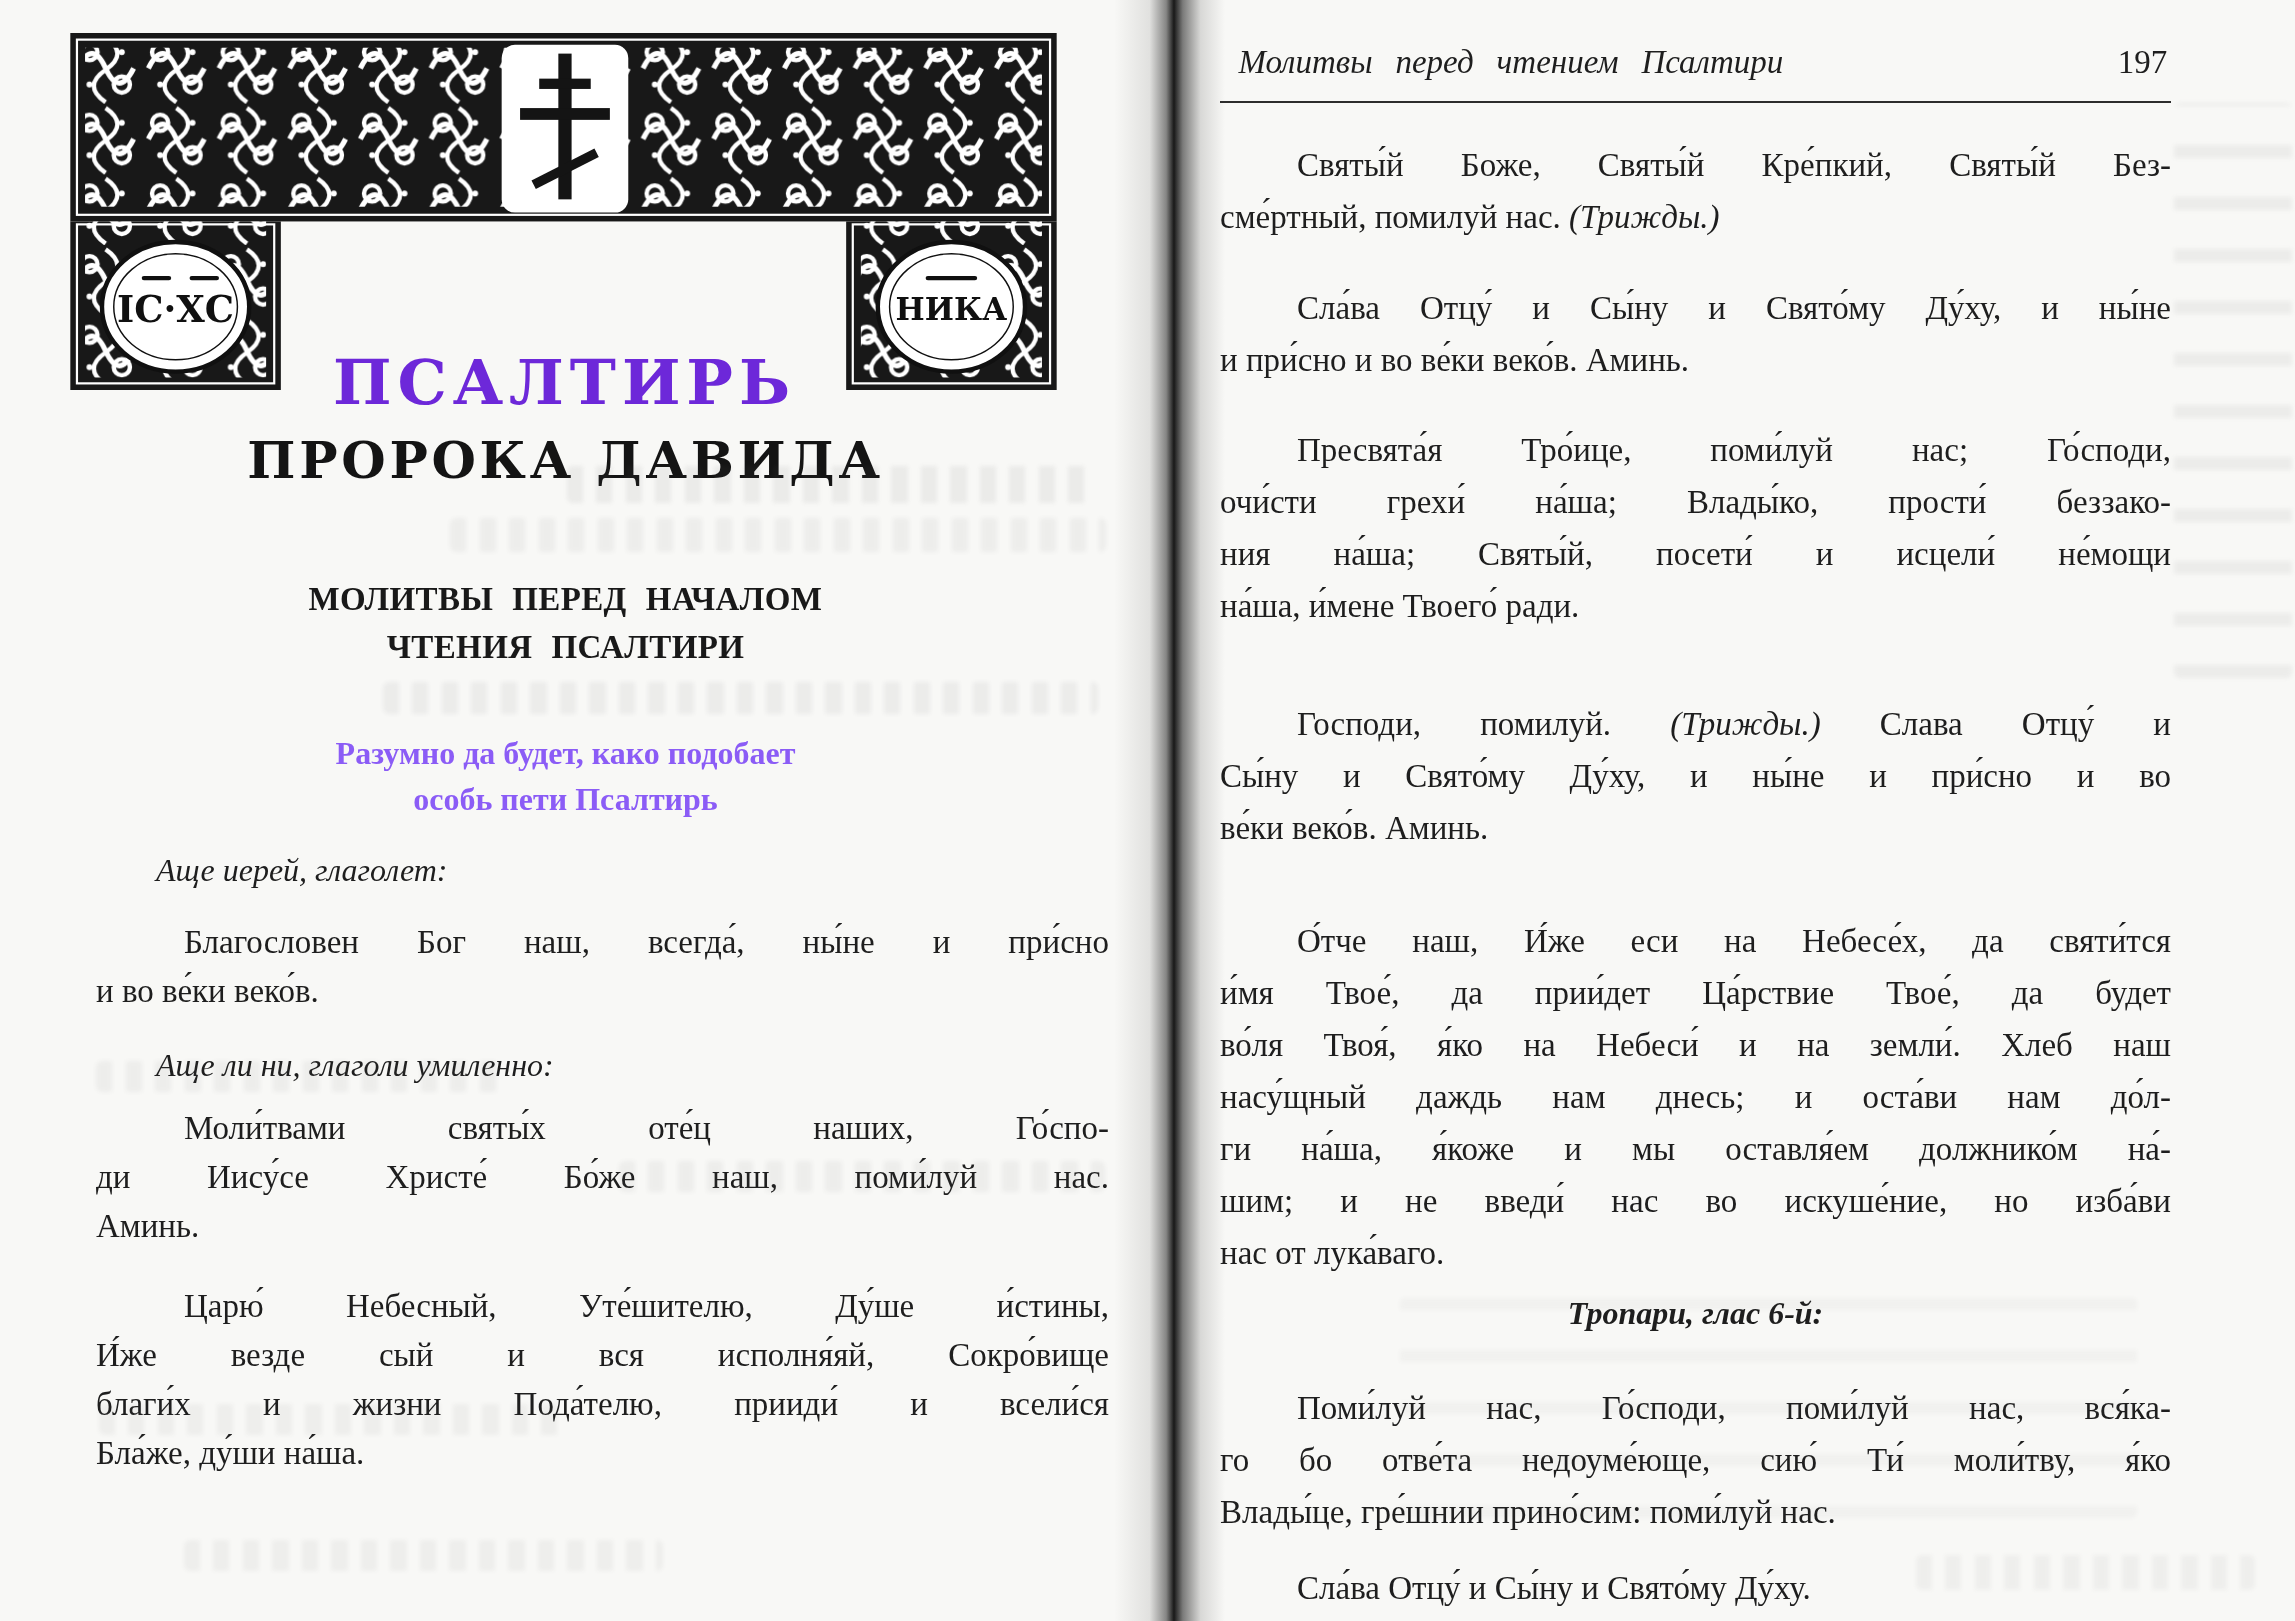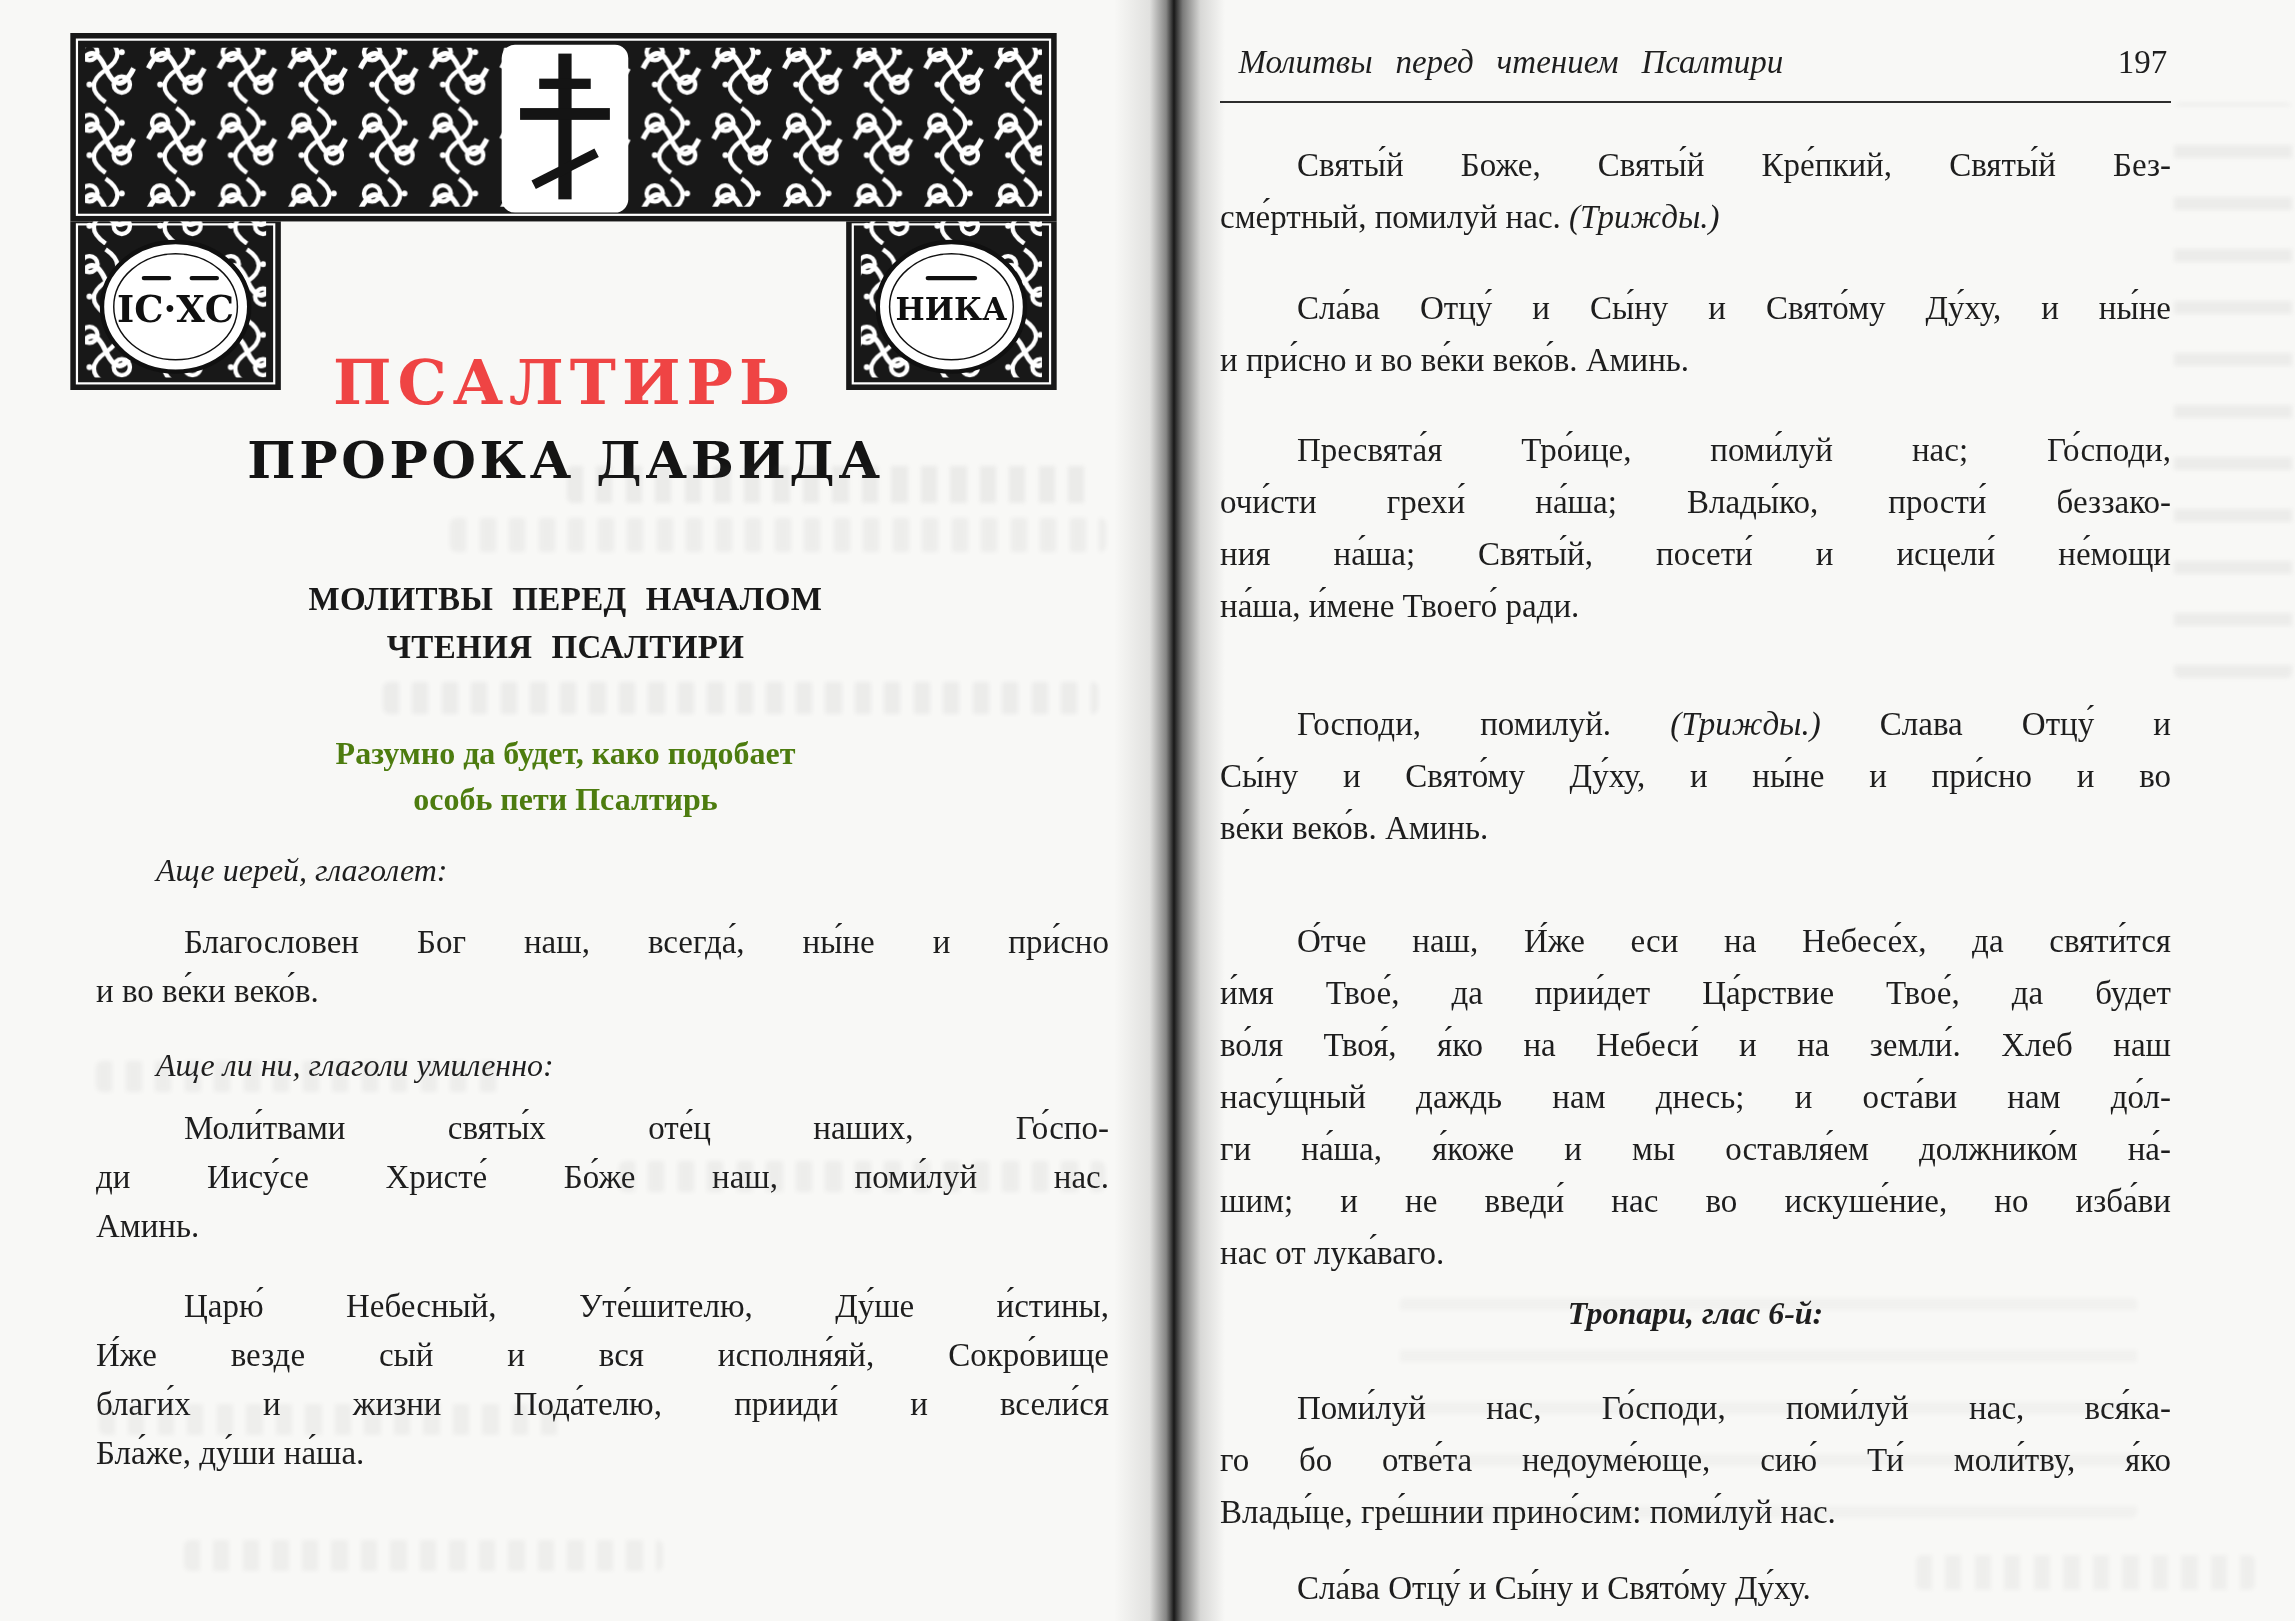--- a/index.html
+++ b/index.html
@@ -16,27 +16,27 @@
     background:linear-gradient(90deg,
       rgba(20,20,20,0) 0%, rgba(20,20,20,.10) 32%, rgba(20,20,20,.50) 47%,
       rgba(12,12,12,.95) 54%, rgba(20,20,20,.55) 62%, rgba(20,20,20,.14) 78%,
       rgba(20,20,20,0) 100%);
   }
   .abs{position:absolute;}
   .it{font-style:italic;}
   
   .title1{left:210px;top:346px;width:569px;text-align:center;
     font-family:"DejaVu Serif",serif;font-weight:bold;font-size:62px;
-    letter-spacing:5.9px;color:#ef4444;}
+    letter-spacing:5.9px;color:#6d28d9;}
   .title2{left:0;top:430px;width:991px;text-align:center;
     font-family:"DejaVu Serif",serif;font-weight:bold;font-size:51px;
     letter-spacing:3.7px;color:#141414;}
   .lhead{left:0;width:991px;text-align:center;font-weight:bold;font-size:33px;
     word-spacing:10.3px;letter-spacing:0.4px;color:#191919;}
-  .lsub{left:0;width:991px;text-align:center;font-weight:bold;font-size:32px;color:#4d7c0f;}
+  .lsub{left:0;width:991px;text-align:center;font-weight:bold;font-size:32px;color:#8b5cf6;}
   .ltext{left:26px;width:1013px;font-size:33px;line-height:49px;}
   .rtext{left:0;width:951px;font-size:33px;line-height:52px;}
   .rubric{font-style:italic;font-size:32px;padding-left:60px;}
   .ln{white-space:nowrap;}
   .j{text-align:justify;text-align-last:justify;white-space:normal;}
   .ind-l{text-indent:88px;}
   .ind-r{text-indent:77px;}
   
   .runrow{left:0;top:44px;width:951px;display:flex;justify-content:space-between;align-items:baseline;}
   .runhead{font-style:italic;font-size:33px;word-spacing:14.7px;padding-left:18.4px;}

